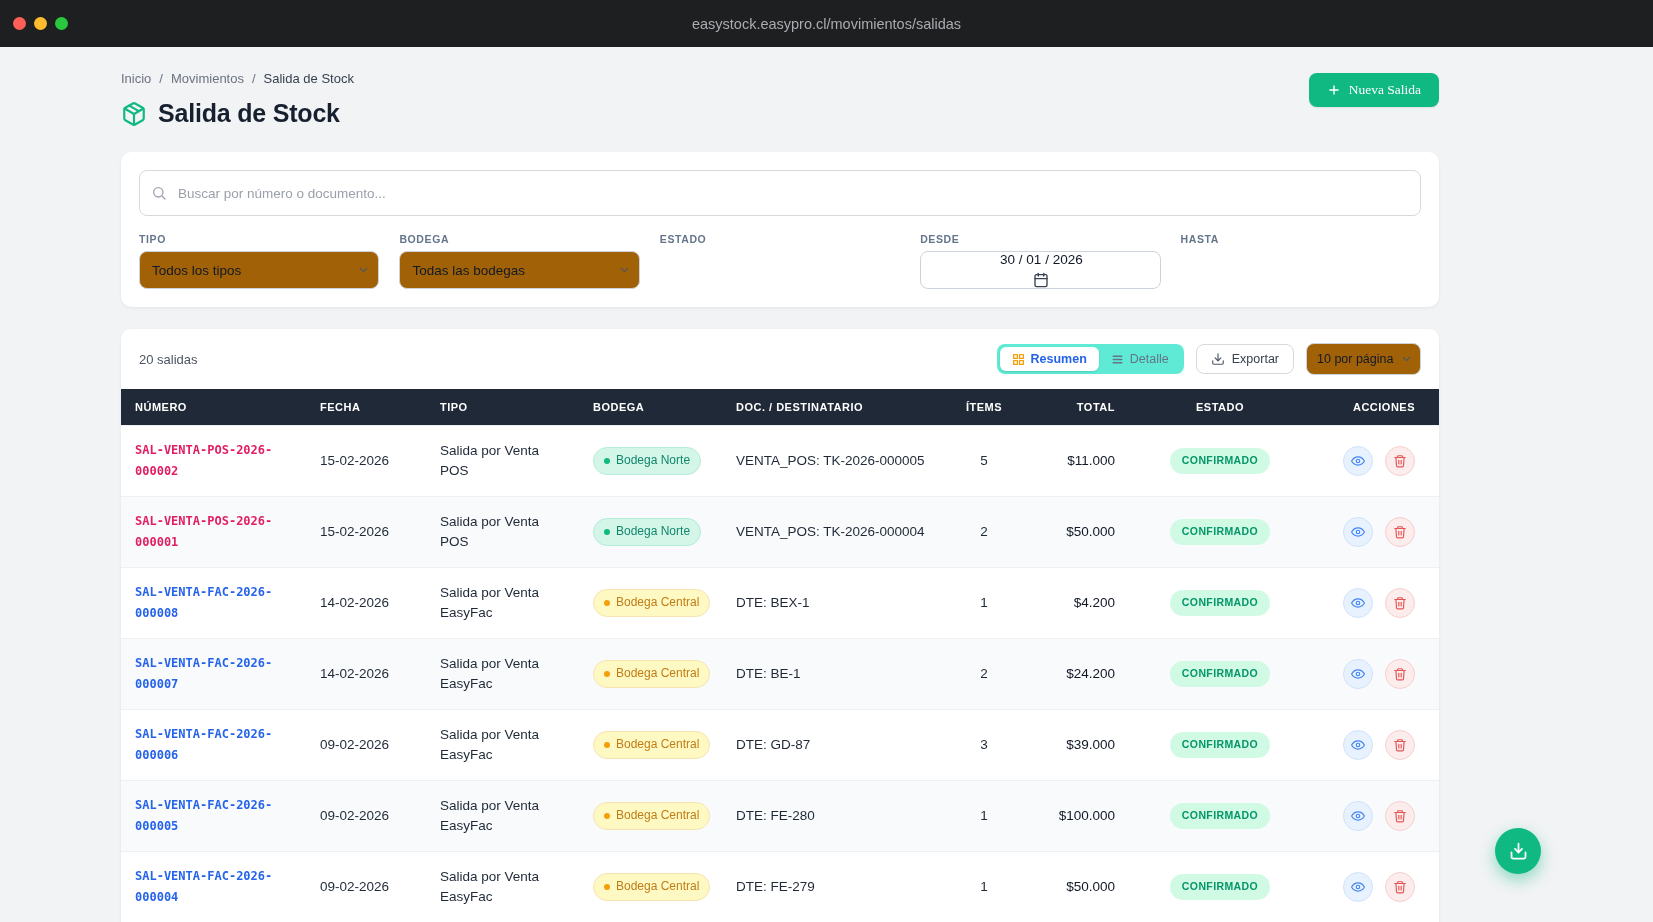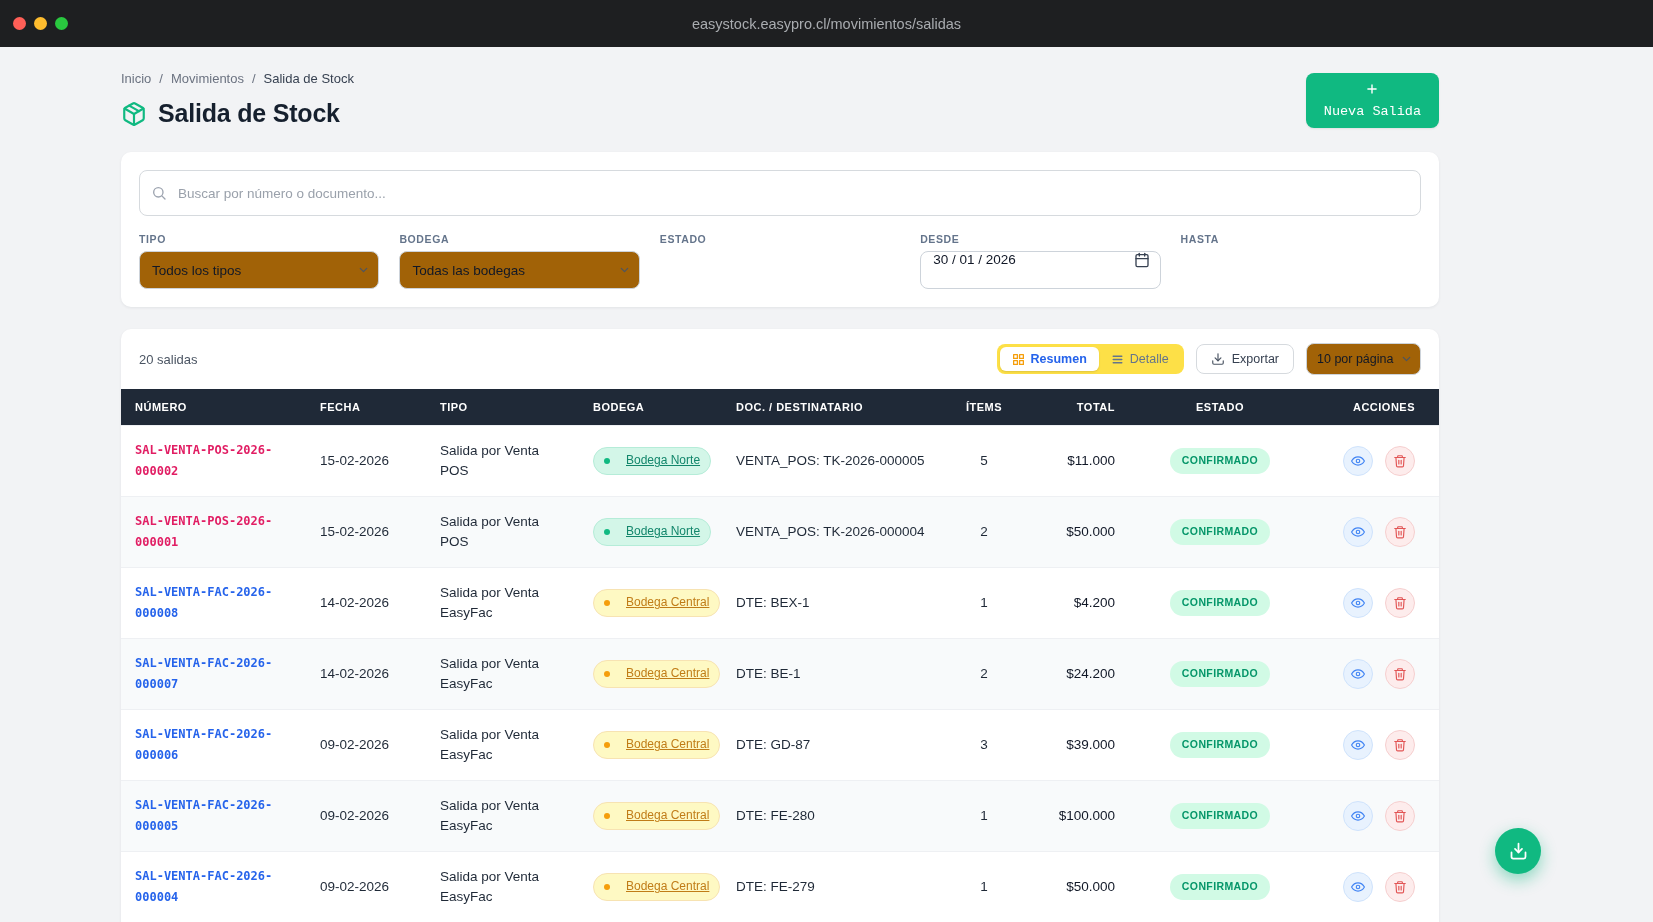--- a/index.html
+++ b/index.html
@@ -36,23 +36,22 @@
   .breadcrumb{display:flex;align-items:center;gap:8px;font-size:13px;color:#6b7280;margin-bottom:13px;}
   .breadcrumb a{color:#6b7280;text-decoration:none;cursor:pointer;}
   .breadcrumb .current{color:#374151;}
   .title-row{display:flex;align-items:center;gap:11px;}
   .title-row h1{font-size:25px;font-weight:700;color:#16202e;letter-spacing:-0.2px;}
   .pkg-icon{width:26px;height:26px;color:var(--accent);}
   .btn-new{
     display:inline-flex;align-items:center;gap:8px;
     background:var(--accent);color:#fff;border:none;border-radius:8px;
     padding:9px 18px;font-size:13.5px;font-weight:500;cursor:pointer;
-    font-family:Liberation Mono, monospace;margin-top:2px;
+    font-family:Liberation Serif, serif;margin-top:2px;
     box-shadow:0 1px 2px rgba(0,0,0,.08);
-    flex-direction:column;
   }
   
   .card{background:#fff;border-radius:10px;box-shadow:0 1px 3px rgba(16,24,40,.07);}
   .filter-card{margin-top:24px;padding:18px;}
   .search-wrap{position:relative;}
   .search-wrap .icon{position:absolute;left:12px;top:50%;transform:translateY(-50%);width:16px;height:16px;color:#9ca3af;}
   .search-input{
     width:100%;height:46px;border:1px solid #d6dade;border-radius:8px;
     padding:0 12px 0 38px;font-size:13.5px;color:#111827;outline:none;
     font-family:"Liberation Sans", sans-serif;background:#fff;
@@ -62,30 +61,30 @@
   .filter-label{font-size:10.5px;font-weight:700;letter-spacing:.6px;color:#64748b;margin-bottom:6px;}
   .select-wrap{position:relative;}
   .select-wrap select{
     width:100%;height:38px;border:1px solid #cdd3da;border-radius:8px;background:#a16207;
     font-size:13.5px;color:#111827;padding:0 28px 0 12px;appearance:none;-webkit-appearance:none;
     font-family:"Liberation Sans", sans-serif;cursor:pointer;outline:none;
   }
   .select-wrap .chev{position:absolute;right:9px;top:50%;transform:translateY(-50%);width:13px;height:13px;color:#4b5563;pointer-events:none;}
   .date-field{
     height:38px;border:1px solid #cdd3da;border-radius:8px;background:#fff;
-    display:flex;align-items:flex-start;justify-content:space-between;
-    padding:0 10px 0 12px;font-size:13.5px;color:#111827;cursor:text;
+    display:flex;align-items:center;justify-content:space-between;
+    padding:0 10px 0 12px;font-size:13.5px;color:#111827;cursor:text;flex-direction:column;
   }
   .date-field .icon{width:16px;height:16px;color:#374151;}
   
   .table-card{margin-top:22px;padding-bottom:60px;overflow:hidden;}
   .card-toolbar{display:flex;align-items:center;justify-content:space-between;padding:14px 18px;}
   .result-count{font-size:13px;color:#4b5563;}
   .toolbar-right{display:flex;align-items:center;gap:12px;}
-  .segmented{display:flex;background:#fde047;border-radius:8px;padding:3px;}
+  .segmented{display:flex;background:#5eead4;border-radius:8px;padding:3px;}
   .segment{
     display:inline-flex;align-items:center;gap:6px;border:none;background:transparent;
     padding:5px 12px;border-radius:6px;font-size:12.5px;color:#64748b;cursor:pointer;
     font-family:"Liberation Sans", sans-serif;
   }
   .segment.active{background:#fff;color:#2563eb;font-weight:600;box-shadow:0 1px 2px rgba(0,0,0,.12);}
   .segment .icon{width:13px;height:13px;}
   .segment.active .icon{color:#f59e0b;}
   .btn-export{
     display:inline-flex;align-items:center;gap:7px;background:#fff;border:1px solid #d6dade;
@@ -108,22 +107,22 @@
   tbody tr{border-top:1px solid #eef0f3;}
   tbody tr:last-child{border-bottom:1px solid #eef0f3;}
   tbody tr:nth-child(even){background:#f8fafb;}
   .numero-link{
     font-family:"DejaVu Sans Mono", monospace;font-size:12px;font-weight:700;
     text-decoration:none;line-height:1.75;cursor:pointer;display:inline-block;word-break:normal;
   }
   .numero-pos{color:var(--numero-pos);}
   .numero-fac{color:var(--numero-fac);}
   .wh-badge{
-    display:inline-flex;align-items:center;gap:16px;border-radius:999px;
-    padding:4px 10px;font-size:12px;font-weight:500;white-space:nowrap;text-decoration:underline;
+    display:inline-flex;align-items:center;gap:6px;border-radius:999px;
+    padding:4px 10px;font-size:12px;font-weight:500;white-space:nowrap;
   }
   .wh-badge .dot{width:6px;height:6px;border-radius:50%;display:inline-block;}
   .badge-green{background:#d3f6e8;color:#12866b;border:1px solid #b5ecd8;}
   .badge-green .dot{background:#10b981;}
   .badge-orange{background:#fef9c3;color:#c07c17;border:1px solid #f7e3b2;}
   .badge-orange .dot{background:#f59e0b;}
   td.td-center{text-align:center;}
   td.td-right{text-align:right;padding-right:24px;}
   td.td-total{color:#111827;}
   .estado-badge{

